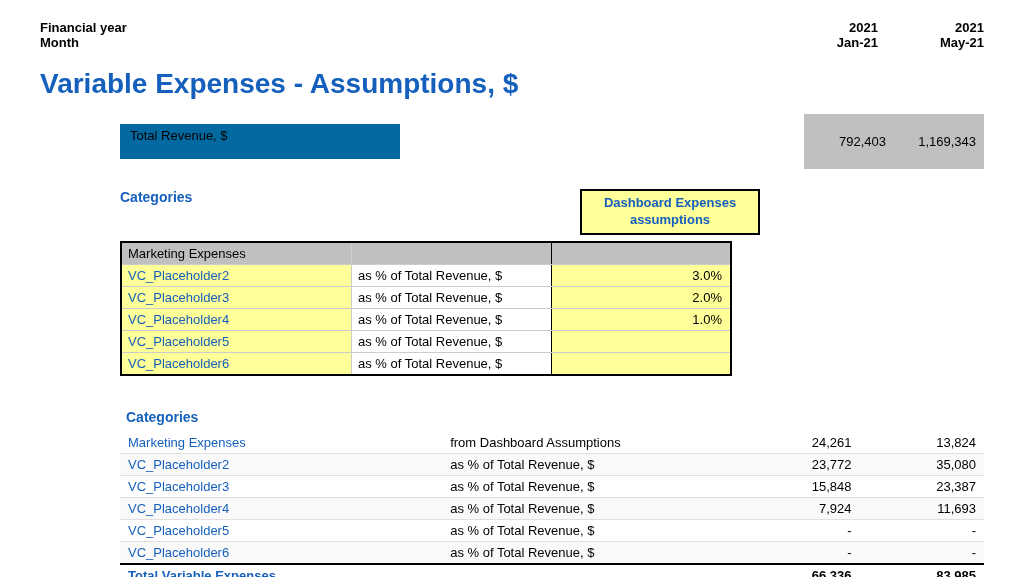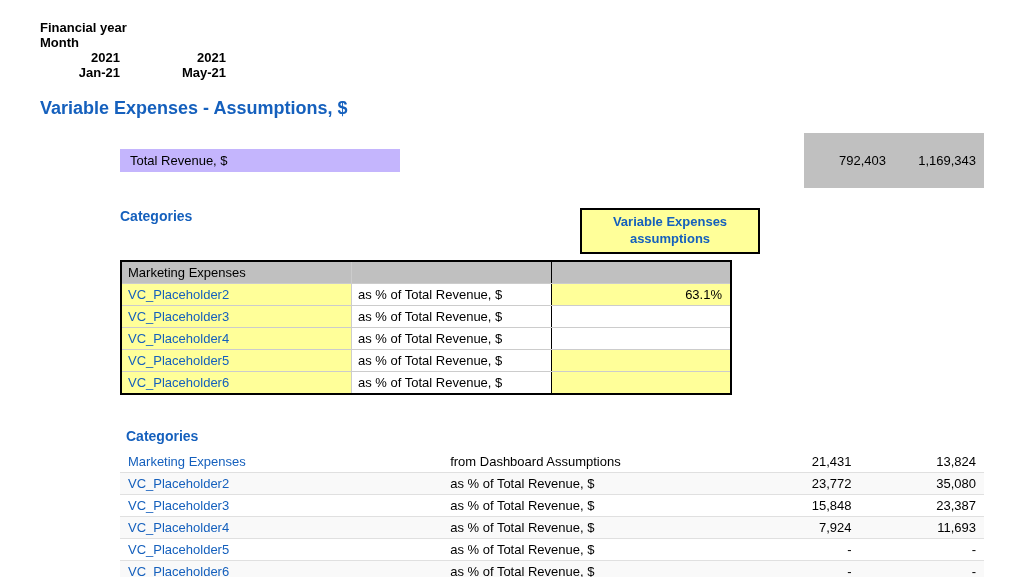--- a/index.html
+++ b/index.html
@@ -8,47 +8,46 @@
       font-size: 13px;
       background: #ffffff;
       color: #000;
       padding: 20px 40px;
     }
 
     .header-row {
       display: flex;
       justify-content: space-between;
       margin-bottom: 4px;
-      flex-direction: column;
     }
     .header-left { font-weight: bold; font-size: 13px; }
     .header-right {
       display: flex;
       gap: 26px;
       font-weight: bold;
       font-size: 13px;
     }
     .header-right span { min-width: 80px; text-align: right; }
 
     .section-title {
       color: #1560bd;
-      font-size: 18px;
+      font-size: 28px;
       font-weight: bold;
       margin: 18px 0 14px 0;
     }
 
     .total-revenue-row {
       display: flex;
       align-items: center;
       margin-bottom: 20px;
       margin-left: 80px;
     }
     .total-revenue-label {
-      background: #c4b5fd;
-      padding: 4px 80px 4px 10px;
+      background: #0369a1;
+      padding: 4px 80px 16px 10px;
       font-size: 13px;
       min-width: 280px;
     }
     .total-revenue-values {
       display: flex;
       gap: 0;
       margin-left: auto;
     }
     .rev-val {
       background: #c0c0c0;
@@ -189,47 +188,49 @@
   <div class="total-revenue-values">
     <div class="rev-val">792,403</div>
     <div class="rev-val">1,169,343</div>
   </div>
 </div>
 
 <div class="assumptions-table-wrapper">
   <div class="assumptions-header-row">
     <div class="col-categories-header">Categories</div>
     <div class="col-var-exp-header">
-      <span>Variable Expenses</span><br>
+      <span>Dashboard Expenses</span><br>
       <span>assumptions</span>
     </div>
   </div>
 
   <div class="assumptions-body">
 
     <div class="assump-row">
       <div class="cell-name header-cell">Marketing Expenses</div>
       <div class="cell-type header-cell"></div>
       <div class="cell-assumption header-cell"></div>
     </div>
 
     <div class="assump-row">
       <div class="cell-name">VC_Placeholder2</div>
       <div class="cell-type">as % of Total Revenue, $</div>
-      <div class="cell-assumption">63.1%</div>
+      <div class="cell-assumption">3.0%</div>
     </div>
 
     <div class="assump-row">
       <div class="cell-name">VC_Placeholder3</div>
       <div class="cell-type">as % of Total Revenue, $</div>
+      <div class="cell-assumption">2.0%</div>
     </div>
 
     <div class="assump-row">
       <div class="cell-name">VC_Placeholder4</div>
       <div class="cell-type">as % of Total Revenue, $</div>
+      <div class="cell-assumption">1.0%</div>
     </div>
 
     <div class="assump-row">
       <div class="cell-name">VC_Placeholder5</div>
       <div class="cell-type">as % of Total Revenue, $</div>
       <div class="cell-assumption"></div>
     </div>
 
     <div class="assump-row">
       <div class="cell-name">VC_Placeholder6</div>
@@ -248,21 +249,21 @@
       <colgroup>
         <col style="width:220px">
         <col style="width:200px">
         <col style="width:85px">
         <col style="width:85px">
       </colgroup>
       <tbody>
         <tr class="ve-row-data">
           <td class="ve-cat-col">Marketing Expenses</td>
           <td class="ve-type-col">from Dashboard Assumptions</td>
-          <td class="ve-num-col">21,431</td>
+          <td class="ve-num-col">24,261</td>
           <td class="ve-num-col">13,824</td>
         </tr>
         <tr class="ve-row-data">
           <td class="ve-cat-col">VC_Placeholder2</td>
           <td class="ve-type-col">as % of Total Revenue, $</td>
           <td class="ve-num-col">23,772</td>
           <td class="ve-num-col">35,080</td>
         </tr>
         <tr class="ve-row-data">
           <td class="ve-cat-col">VC_Placeholder3</td>

